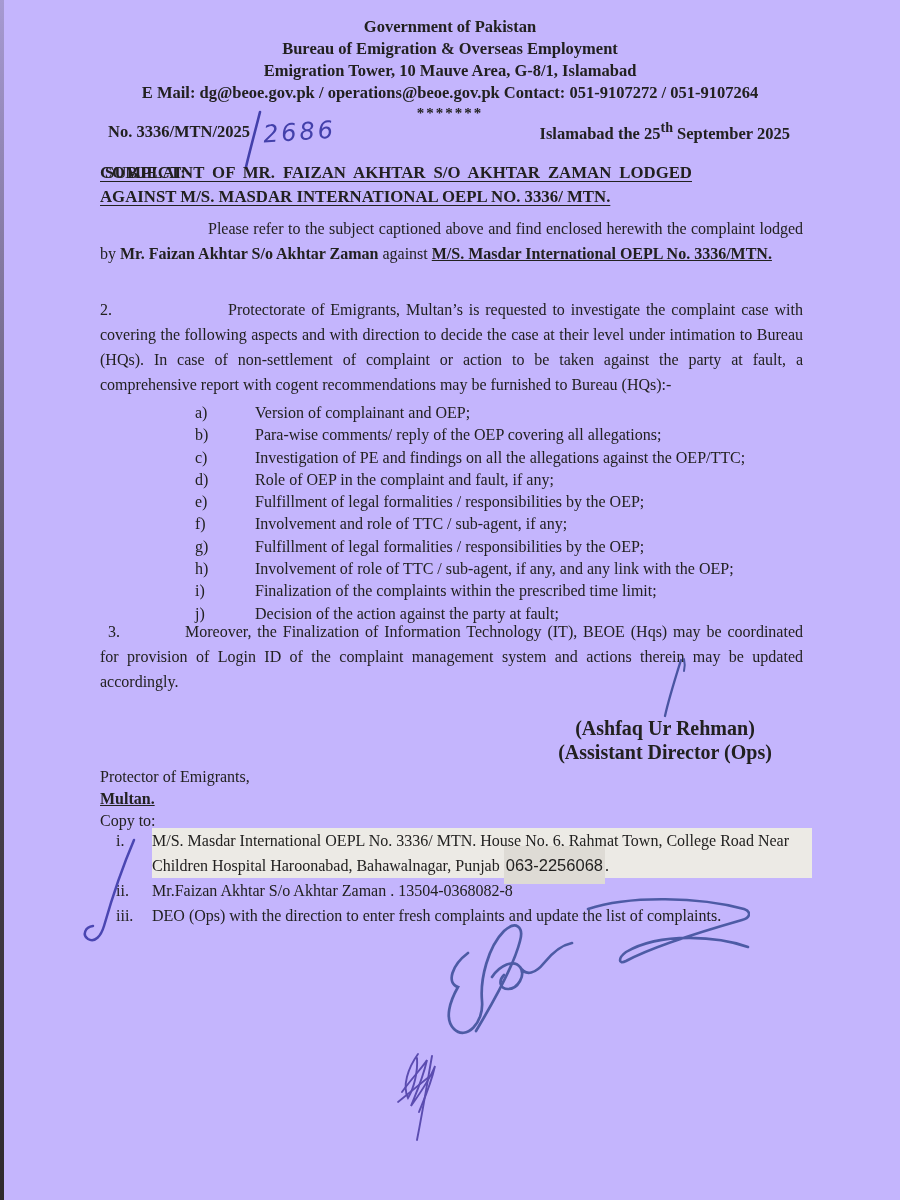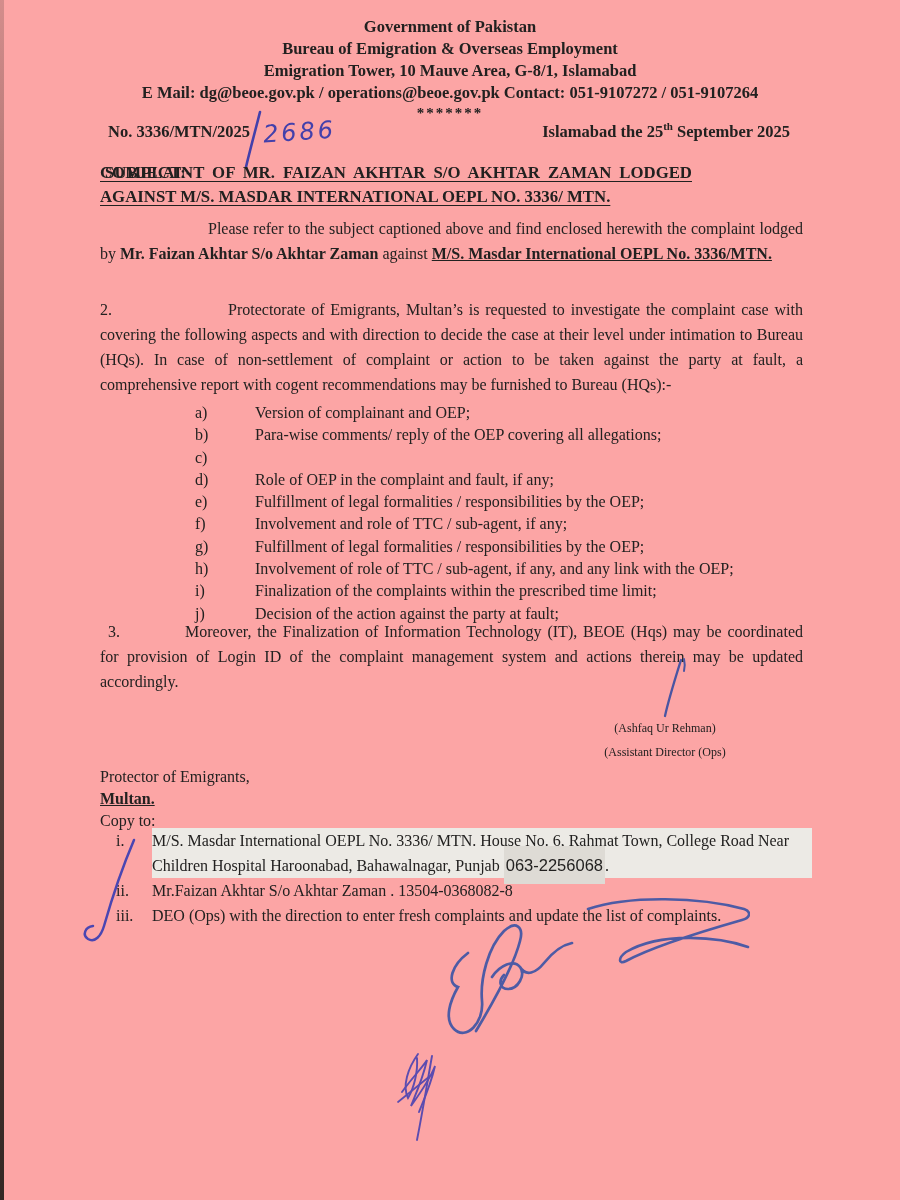--- a/index.html
+++ b/index.html
@@ -1,53 +1,53 @@
 <!DOCTYPE html>
 <html><head>
 <meta charset="utf-8">
 <style>
   html,body{margin:0;padding:0;background:#d8d6d1;}
-  .page{position:relative;width:900px;height:1200px;background:#fca5a5;
+  .page{position:relative;width:900px;height:1200px;background:#c4b5fd;
         font-family:"Liberation Serif",serif;color:#222120;font-size:16px;overflow:hidden;}
   .b{font-weight:bold}
   .u{text-decoration:underline}
   .left-edge{position:absolute;left:0;top:0;width:4px;height:1200px;
      background:linear-gradient(to bottom, rgba(50,45,38,.2), rgba(40,34,28,.75) 55%, rgba(30,26,22,.9));}
   
   .hdr{position:absolute;top:16px;left:0;width:900px;text-align:center;line-height:22px;font-size:16.5px;}
   .stars{letter-spacing:2px;font-size:15px;line-height:18px;}
   
   .refrow{position:absolute;top:118px;left:0;width:900px;height:46px;}
   .refno{position:absolute;left:100px;top:4px;font-size:16.5px;margin-left:8px;}
   .hw-slash{position:absolute;left:243px;top:-8px;}
   .hw-num{position:absolute;left:263px;top:0px;color:#4340ab;font-family:"DejaVu Sans",sans-serif;
      font-style:italic;font-size:24px;letter-spacing:3px;transform:rotate(-4deg);}
   .dateline{position:absolute;right:110px;top:2px;font-size:16.5px;}
-  .dateline sup{font-size:11px;}
+  .dateline sup{font-size:14px;}
   
   .subject{position:absolute;top:161px;left:100px;width:702px;line-height:23.5px;}
   .subj-label{position:absolute;left:5px;top:0;font-size:16.5px;letter-spacing:.3px;}
   .subj-text{width:592px;font-size:16.8px;text-align:justify;
      text-decoration:underline;text-underline-offset:3px;}
   
   .para{position:absolute;left:100px;width:703px;text-align:justify;line-height:25px;margin:0;}
   .p1{top:216px;text-indent:108px;}
   .p2{top:297px;text-indent:128px;}
   .p3{top:619px;text-indent:85px;}
   .pnum{position:absolute;top:0;text-indent:0;}
   .p2 .pnum{left:0;}
   .p3 .pnum{left:8px;}
   
   .list{position:absolute;top:402px;left:100px;width:703px;line-height:22.3px;}
   .lrow{display:flex;}
   .llabel{margin-left:95px;width:60px;flex:none;}
   .ltext{flex:1;}
   
   .tick-ink{position:absolute;left:648px;top:656px;}
-  .sig{position:absolute;text-align:center;font-weight:normal;line-height:24px;font-size:12px;}
+  .sig{position:absolute;text-align:center;font-weight:bold;line-height:24px;font-size:20px;}
   .sig1{left:520px;top:716px;width:290px;}
   .sig2{left:530px;top:979px;width:280px;}
   
   .addr{position:absolute;left:100px;top:766px;line-height:22px;}
   .copies{position:absolute;left:100px;top:828px;width:712px;line-height:25px;}
   .crow{display:flex;}
   .clabel{width:52px;padding-left:16px;box-sizing:border-box;flex:none;}
   .ctext{flex:1;}
   .band{background:#eceae5;}
   .phone{font-family:"Liberation Sans",sans-serif;font-size:16.5px;background:#dedbd5;padding:10px 2px;}
@@ -92,20 +92,21 @@
     <div class="lrow">
         <span class="llabel">a)</span>
         <span class="ltext">Version of complainant and OEP;</span>
       </div>
     <div class="lrow">
         <span class="llabel">b)</span>
         <span class="ltext">Para-wise comments/ reply of the OEP covering all allegations;</span>
       </div>
     <div class="lrow">
         <span class="llabel">c)</span>
+        <span class="ltext">Investigation of PE and findings on all the allegations against the OEP/TTC;</span>
       </div>
     <div class="lrow">
         <span class="llabel">d)</span>
         <span class="ltext">Role of OEP in the complaint and fault, if any;</span>
       </div>
     <div class="lrow">
         <span class="llabel">e)</span>
         <span class="ltext">Fulfillment of legal formalities / responsibilities by the OEP;</span>
       </div>
     <div class="lrow">

